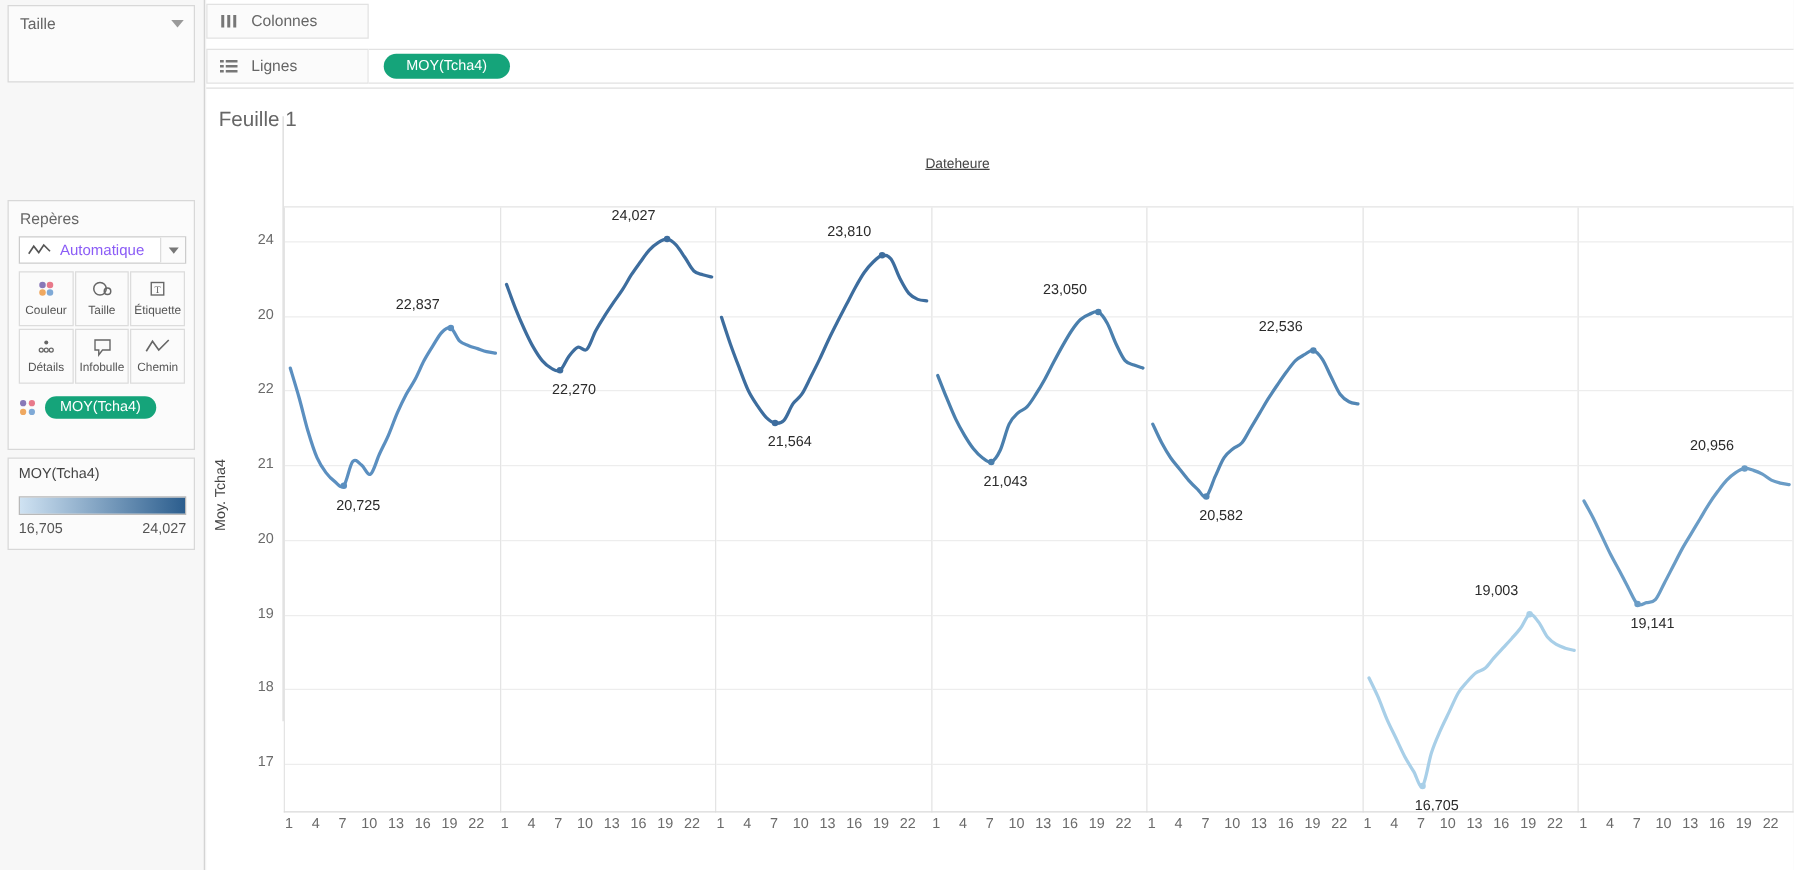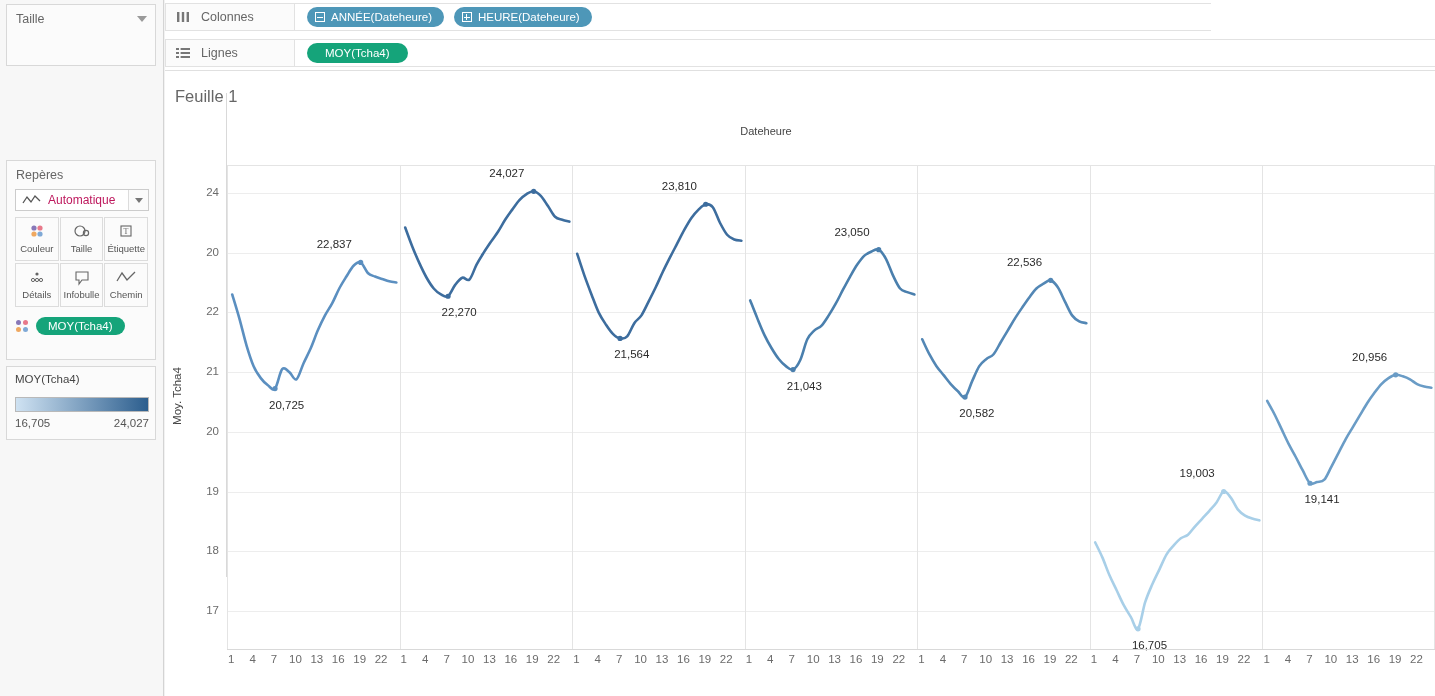--- a/index.html
+++ b/index.html
@@ -21,21 +21,21 @@
   #filtres-card{top:72px;height:80px;}
   #reperes-card{top:160px;height:200px;background:#fbfbfb;}
   #legend-card{top:366px;height:74px;}
 
   .pages-chevron{position:absolute;right:8px;top:11px;width:0;height:0;
     border-left:5px solid transparent;border-right:5px solid transparent;border-top:6px solid #9a9a9a;}
 
   
   .mark-type{position:absolute;left:8px;top:28px;width:134px;height:22px;background:#ffffff;
     border:1px solid #cccccc;box-sizing:border-box;display:flex;align-items:center;}
-  .mark-type .mt-label{font-size:12px;color:#be185d;padding-left:6px;}
+  .mark-type .mt-label{font-size:12px;color:#8b5cf6;padding-left:6px;}
   .mark-type .mt-ico{width:20px;height:14px;display:inline-block;margin-left:6px;}
   .mark-type .mt-drop{position:absolute;right:0;top:0;width:19px;height:20px;border-left:1px solid #dcdcdc;
     display:flex;align-items:center;justify-content:center;background:#fbfbfb;}
   .mt-drop i{width:0;height:0;border-left:4px solid transparent;border-right:4px solid transparent;border-top:5px solid #777;display:block;}
 
   .btngrid{position:absolute;left:8px;top:56px;width:134px;}
   .mrow{display:flex;}
   .mbtn{width:44px;height:44px;border:1px solid #dcdcdc;box-sizing:border-box;background:#fbfbfb;
         display:flex;flex-direction:column;align-items:center;justify-content:flex-start;margin:0 1px 2px 0;}
   .mbtn .gl{height:26px;display:flex;align-items:center;justify-content:center;width:100%;}
@@ -68,21 +68,21 @@
     font-size:11.5px;display:flex;align-items:center;gap:6px;white-space:nowrap;}
   .boxicon{width:10px;height:10px;border:1px solid #ffffff;box-sizing:border-box;position:relative;display:inline-block;}
   .boxicon::before{content:"";position:absolute;left:1px;right:1px;top:3.5px;height:1px;background:#ffffff;}
   .boxicon.plus::after{content:"";position:absolute;top:1px;bottom:1px;left:3.5px;width:1px;background:#ffffff;}
 
   
   .view{position:absolute;left:165px;top:70px;width:1270px;height:626px;background:#ffffff;
         border-top:1px solid #e0e0e0;box-sizing:border-box;}
   .sheet-title{position:absolute;left:10px;top:16px;font-size:16.5px;color:#666666;font-weight:normal;}
   .colaxis-title{position:absolute;top:54px;left:0;width:1270px;text-align:center;font-size:11px;color:#444;}
-  .colaxis-title span{position:relative;left:-34px;}
+  .colaxis-title span{position:relative;left:-34px;text-decoration:underline;}
 
   .plot{position:absolute;left:62px;top:72px;width:1208px;height:528px;}
   .hdrrow{position:absolute;left:0;top:0;width:1208px;height:22px;}
   .hdrcell{position:absolute;top:0;height:22px;display:flex;align-items:center;justify-content:center;
            font-size:11.5px;color:#6b6b6b;border-left:1px solid #e4e4e4;box-sizing:border-box;}
   .panes{position:absolute;left:0;top:22px;width:1208px;height:484px;border-top:1px solid #e4e4e4;box-sizing:border-box;}
   .pane{position:absolute;top:0;height:484px;border-left:1px solid #e4e4e4;box-sizing:border-box;overflow:visible;}
   .pane:last-child{border-right:1px solid #e4e4e4;}
   .gridline{position:absolute;left:0;right:0;height:1px;background:#ededed;}
   .dlabel{position:absolute;font-size:11.5px;color:#2b2b2b;white-space:nowrap;}
@@ -216,30 +216,20 @@
     <div class="shelf" id="shelf-cols" style="width:1046px;">
       <div class="shelf-label">
         <span class="sl-ico">
           <svg width="14" height="12" viewBox="0 0 14 12">
               <rect x="1" y="1" width="2.4" height="10" fill="#777"></rect>
               <rect x="5.8" y="1" width="2.4" height="10" fill="#777"></rect>
               <rect x="10.6" y="1" width="2.4" height="10" fill="#777"></rect>
             </svg>
         </span>
         <span class="sl-txt">Colonnes</span>
-      </div>
-      <div class="shelf-drop">
-        <span class="pill-blue">
-          <span class="boxicon"></span>
-          <span>ANNÉE(Dateheure)</span>
-        </span>
-        <span class="pill-blue">
-          <span class="boxicon plus"></span>
-          <span>HEURE(Dateheure)</span>
-        </span>
       </div>
     </div>
 
     <div class="shelf" id="shelf-rows" style="width:1270px;">
       <div class="shelf-label">
         <span class="sl-ico">
           <svg width="14" height="12" viewBox="0 0 14 12">
             <rect x="0" y="1" width="3" height="2" fill="#777"></rect>
               <rect x="4.6" y="1" width="9.4" height="2" fill="#777"></rect>
             <rect x="0" y="5" width="3" height="2" fill="#777"></rect>

